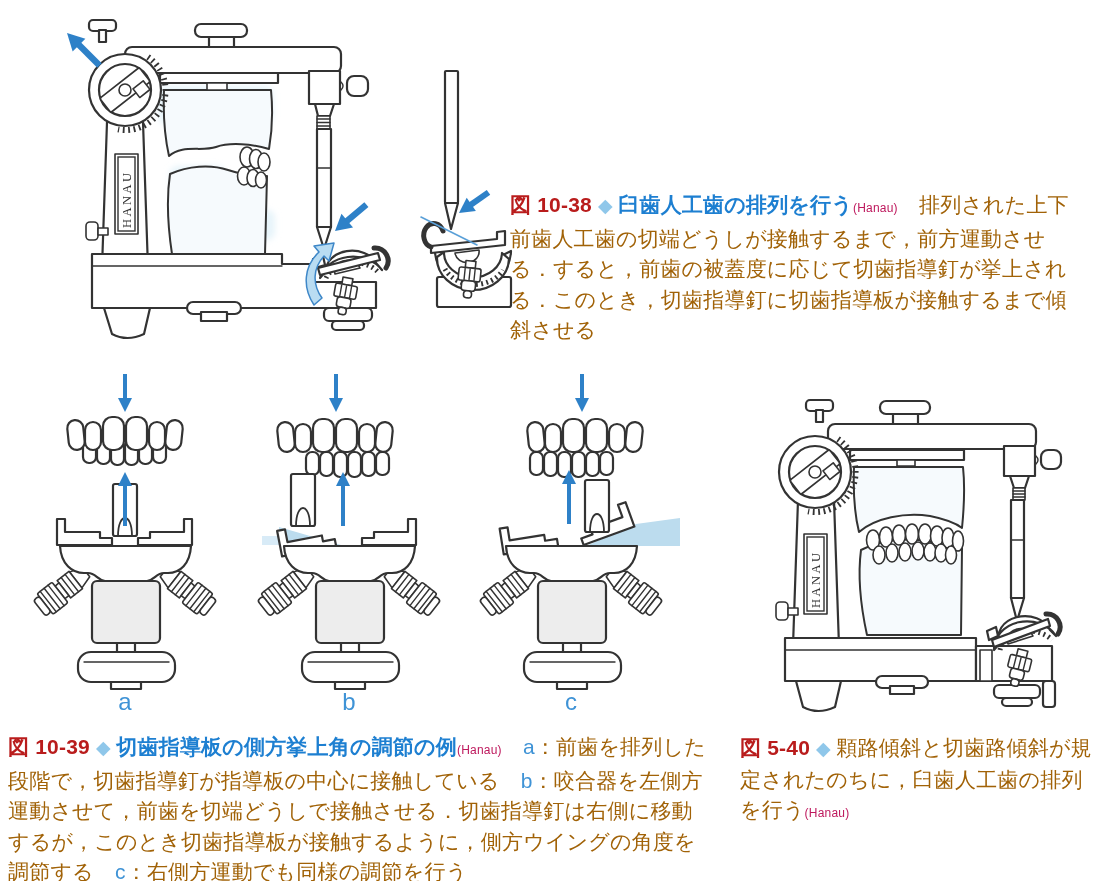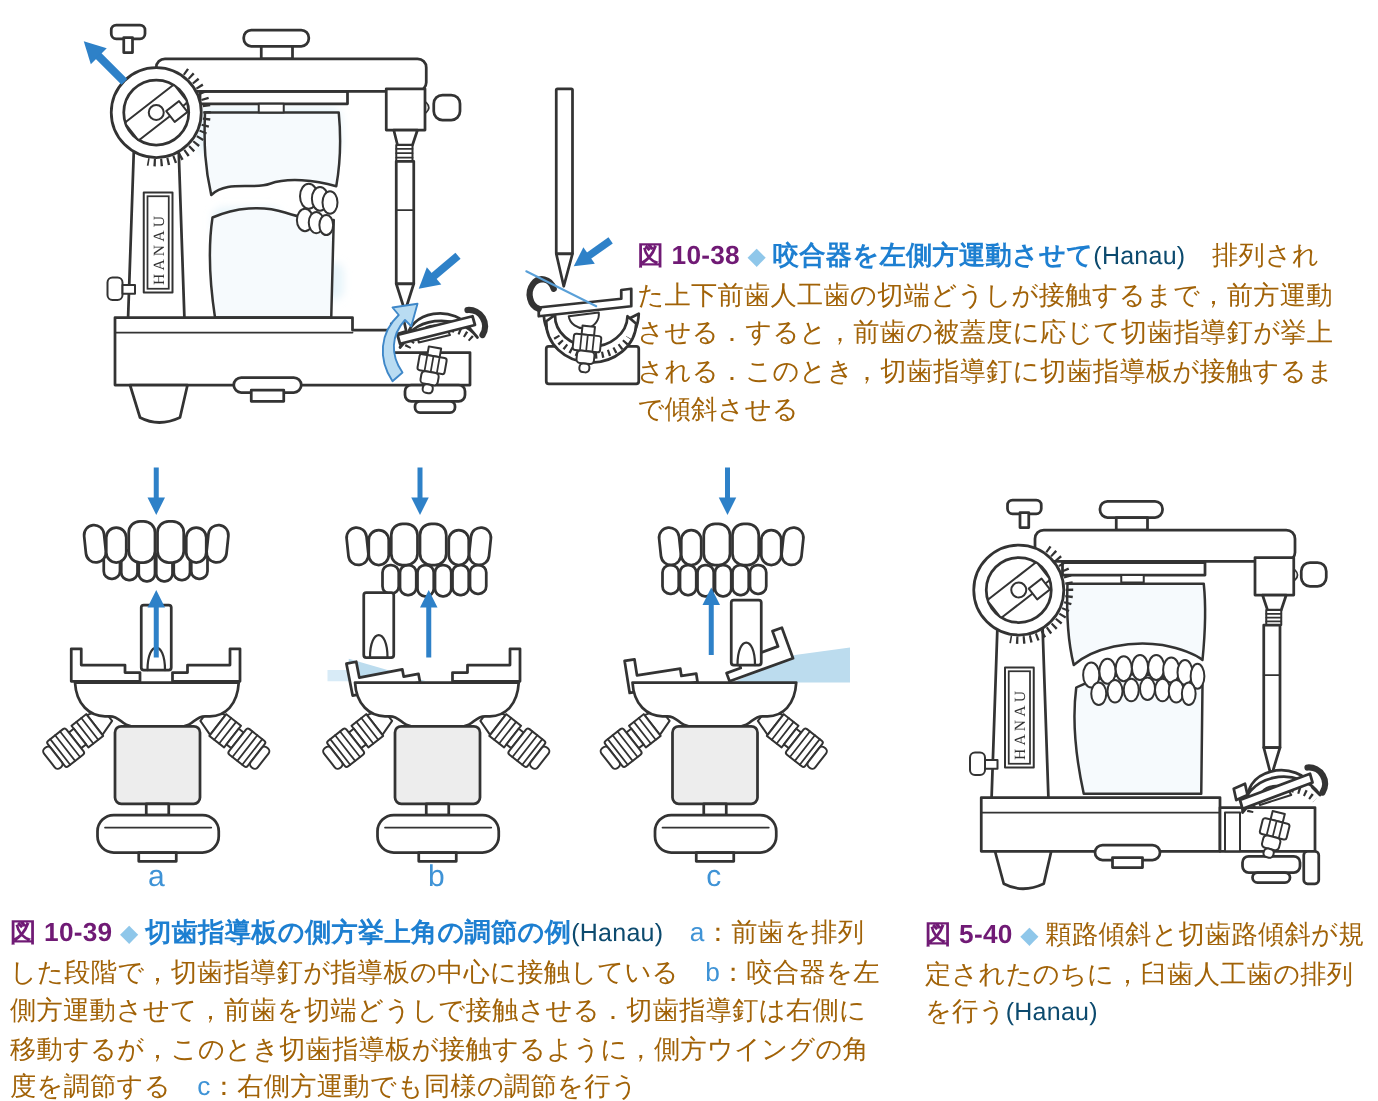--- a/index.html
+++ b/index.html
@@ -2,24 +2,24 @@
 <html><head>
 <meta charset="utf-8">
 <style>
   html,body{margin:0;padding:0;background:#fff;}
   .page{position:relative;width:1102px;height:881px;background:#ffffff;overflow:hidden;
         font-family:"Liberation Sans",sans-serif;}
   .abs{position:absolute;}
   
   .caption{position:absolute;font-size:21px;line-height:30.5px;color:#454545;
            letter-spacing:0.2px;text-align:left;}
-  .seg-fig{color:#701a75;font-weight:bold;}
+  .seg-fig{color:#b91c1c;font-weight:bold;}
   .seg-title{color:#1d7fd1;font-weight:bold;}
   .seg-diamond{color:#8fc7ea;font-size:19px;}
-  .seg-src{color:#0c4a6e;font-size:20px;}
+  .seg-src{color:#be185d;font-size:12px;}
   .seg-letter{color:#3f93d6;}
   .seg-body{color:#a16207;}
   .panel-label{position:absolute;color:#3f93d6;font-size:24px;line-height:24px;
                text-align:center;}
   
   svg{display:block;}
   .ln{fill:#ffffff;stroke:#333333;stroke-width:2.2;stroke-linejoin:round;stroke-linecap:round;}
   .ln15{fill:#ffffff;stroke:#333333;stroke-width:1.6;stroke-linejoin:round;stroke-linecap:round;}
   .st{fill:none;stroke:#333333;stroke-width:1.4;stroke-linecap:round;}
   .stroke-only{fill:none;stroke:#333333;stroke-width:2.2;stroke-linejoin:round;stroke-linecap:round;}
@@ -166,21 +166,21 @@
       <path class="st" d="M52,148 H65"></path>
       <polygon class="ln" points="52,148 65,148 58,174"></polygon>
     </g>
     <path class="thinblue" d="M28,162 L84,190"></path>
     <g class="blue" transform="translate(66,158) rotate(-35)">
       <polygon points="0,0 15,-8 15,8"></polygon>
       <rect x="14" y="-3" width="22" height="6"></rect>
     </g>
   </svg>
 
-  <p class="caption" style="left:510px;top:190px;width:560px;margin:0;"><span class="seg-fig">図 10-38 </span><span class="seg-diamond">◆ </span><span class="seg-title">咬合器を左側方運動させて</span><span class="seg-src">(Hanau)</span><span class="seg-body">　排列された上下前歯人工歯の切端どうしが接触するまで，前方運動させる．すると，前歯の被蓋度に応じて切歯指導釘が挙上される．このとき，切歯指導釘に切歯指導板が接触するまで傾斜させる</span></p>
+  <p class="caption" style="left:510px;top:190px;width:560px;margin:0;"><span class="seg-fig">図 10-38 </span><span class="seg-diamond">◆ </span><span class="seg-title">臼歯人工歯の排列を行う</span><span class="seg-src">(Hanau)</span><span class="seg-body">　排列された上下前歯人工歯の切端どうしが接触するまで，前方運動させる．すると，前歯の被蓋度に応じて切歯指導釘が挙上される．このとき，切歯指導釘に切歯指導板が接触するまで傾斜させる</span></p>
 
   <svg class="abs" style="left:22px;top:368px;" width="230" height="350" viewBox="0 0 230 350">
     <defs>
       <g id="tu">
         <rect class="ln" x="-57" y="-30" width="16" height="30" rx="8" transform="rotate(-6 -49 -15)"></rect>
         <rect class="ln" x="41" y="-30" width="16" height="30" rx="8" transform="rotate(6 49 -15)"></rect>
         <rect class="ln" x="-40" y="-28" width="16" height="28" rx="8"></rect>
         <rect class="ln" x="24" y="-28" width="16" height="28" rx="8"></rect>
         <rect class="ln" x="-22" y="-33" width="21" height="33" rx="9"></rect>
         <rect class="ln" x="1" y="-33" width="21" height="33" rx="9"></rect>

